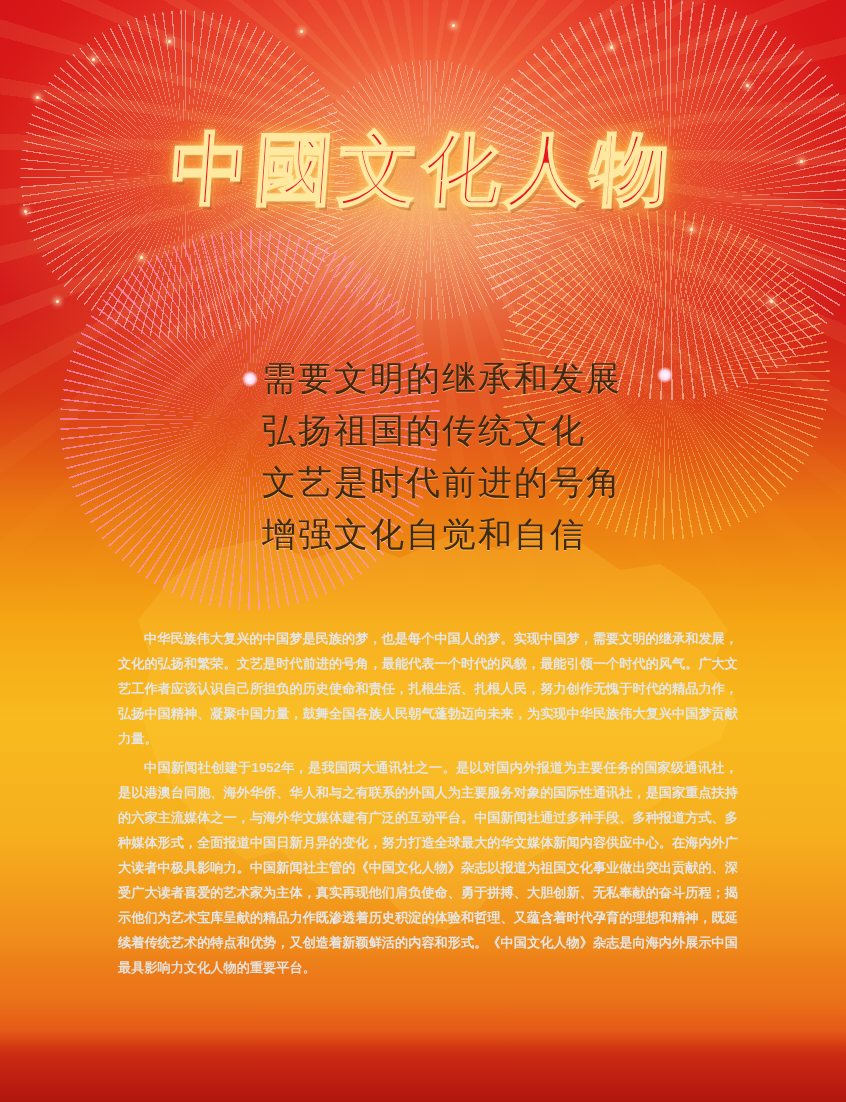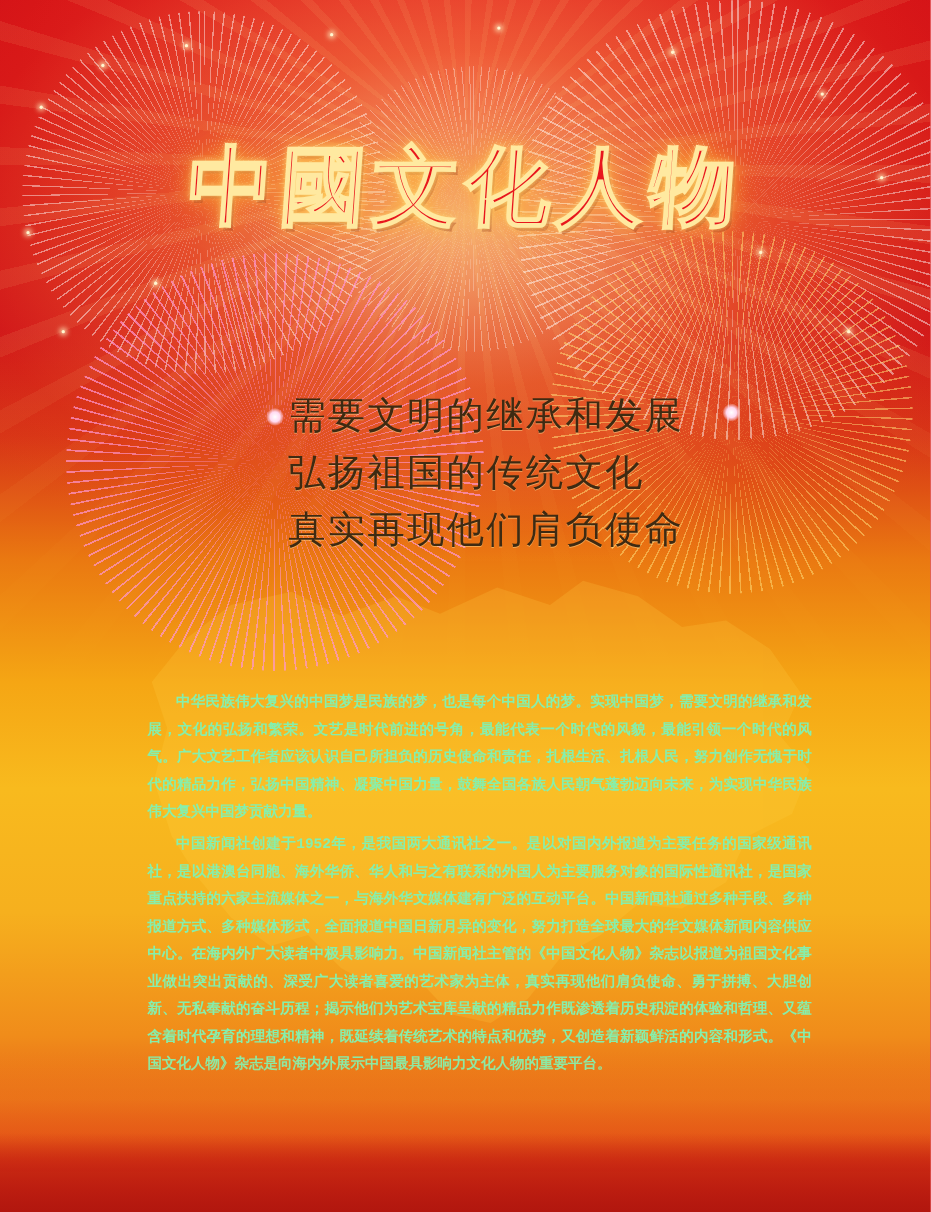--- a/index.html
+++ b/index.html
@@ -147,27 +147,27 @@
   }
 
   
   .body-copy {
     position: absolute;
     left: 118px;
     top: 626px;
     width: 620px;
   }
   .para {
-    font-family: Liberation Mono, monospace;
+    font-family: Liberation Sans, sans-serif;
     font-size: 13.2px;
     line-height: 25px;
-    color: #86efac;
+    color: #e5e5e5;
     text-align: justify;
     text-indent: 26px;
-    margin: 0 0 2px 16px;
+    margin: 0 0 2px 0;
     font-weight: bold;
   }
   .para.p2 { margin-top: 4px; }
   .fade-bottom {
     position: absolute;
     left: 0; right: 0;
     top: 955px;
     height: 110px;
     background: linear-gradient(to bottom, rgba(246,170,30,0) 0%, rgba(244,150,30,0.25) 40%, rgba(232,95,24,0.45) 75%, rgba(214,50,20,0.55) 100%);
     pointer-events: none;
@@ -229,21 +229,22 @@
   <div class="sparkle" style="left:140px; top:256px;"></div>
   <div class="sparkle" style="left:690px; top:228px;"></div>
 
   <div class="title-wrap">
     <div class="title">中國文化人物</div>
   </div>
 
   <div class="slogan">
     <div class="slogan-line">需要文明的继承和发展</div>
     <div class="slogan-line">弘扬祖国的传统文化</div>
-    <div class="slogan-line">真实再现他们肩负使命</div>
+    <div class="slogan-line">文艺是时代前进的号角</div>
+    <div class="slogan-line">增强文化自觉和自信</div>
   </div>
 
   <div class="body-copy">
     <p class="para p1">中华民族伟大复兴的中国梦是民族的梦，也是每个中国人的梦。实现中国梦，需要文明的继承和发展，文化的弘扬和繁荣。文艺是时代前进的号角，最能代表一个时代的风貌，最能引领一个时代的风气。广大文艺工作者应该认识自己所担负的历史使命和责任，扎根生活、扎根人民，努力创作无愧于时代的精品力作，弘扬中国精神、凝聚中国力量，鼓舞全国各族人民朝气蓬勃迈向未来，为实现中华民族伟大复兴中国梦贡献力量。</p>
     <p class="para p2">中国新闻社创建于1952年，是我国两大通讯社之一。是以对国内外报道为主要任务的国家级通讯社，是以港澳台同胞、海外华侨、华人和与之有联系的外国人为主要服务对象的国际性通讯社，是国家重点扶持的六家主流媒体之一，与海外华文媒体建有广泛的互动平台。中国新闻社通过多种手段、多种报道方式、多种媒体形式，全面报道中国日新月异的变化，努力打造全球最大的华文媒体新闻内容供应中心。在海内外广大读者中极具影响力。中国新闻社主管的《中国文化人物》杂志以报道为祖国文化事业做出突出贡献的、深受广大读者喜爱的艺术家为主体，真实再现他们肩负使命、勇于拼搏、大胆创新、无私奉献的奋斗历程；揭示他们为艺术宝库呈献的精品力作既渗透着历史积淀的体验和哲理、又蕴含着时代孕育的理想和精神，既延续着传统艺术的特点和优势，又创造着新颖鲜活的内容和形式。《中国文化人物》杂志是向海内外展示中国最具影响力文化人物的重要平台。</p>
   </div>
 
   <div class="fade-bottom"></div>
   <div class="ground"></div>
 </div>

